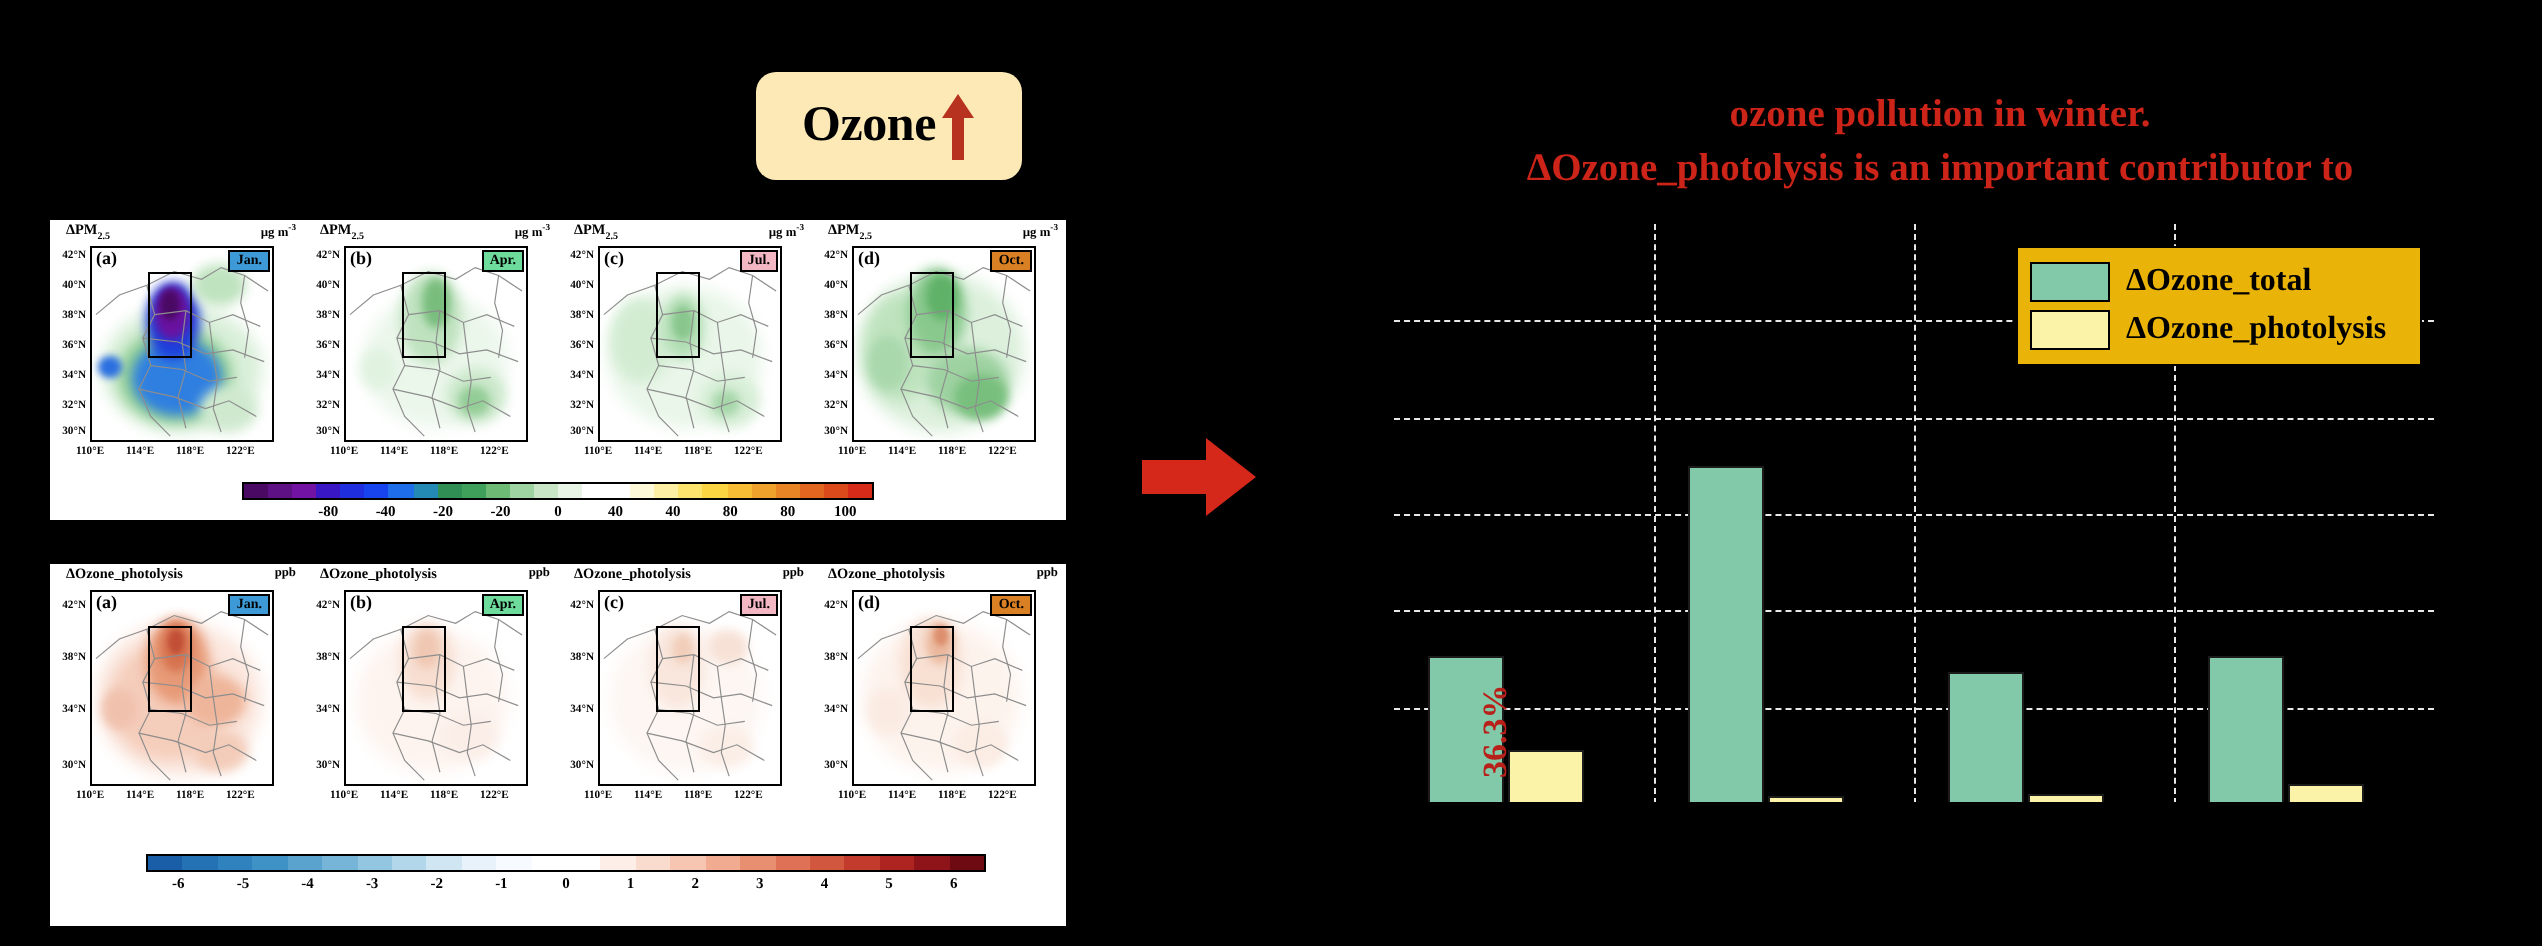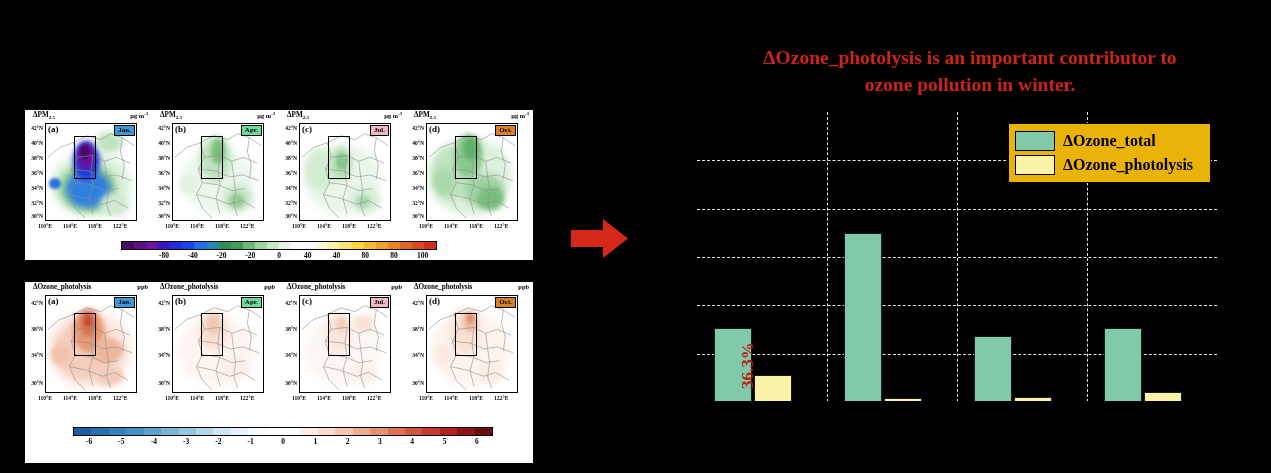--- a/index.html
+++ b/index.html
@@ -233,20 +233,26 @@
     font-family: "Liberation Serif", serif;
     white-space: nowrap;
   }
 </style>
 </head>
 <body>
 
 <div id="root">
 
 
+  <div class="pill" id="pill-ozone">
+    <span>Ozone</span>
+    <svg width="18" height="34" viewBox="0 0 18 34">
+      <path d="M9 1 l8 12 h-5 v21 h-6 v-21 h-5 z" fill="#b8331f"></path>
+    </svg>
+  </div>
 
   <div id="plate-top">
     <div class="maprow">
 
       <div class="mapcell">
         <div class="map-hdr">
           <span><span>ΔPM</span><sub style="font-size:5px">2.5</sub></span>
           <span class="unit"><span>µg m</span><sup style="font-size:4.6px">-3</sup></span>
         </div>
         <div class="ylab" style="top:15px">42°N</div>
@@ -698,22 +704,22 @@
           <span style="left: 96.1538%;">6</span>
         </div>
     </div>
   </div>
 
   <svg id="big-arrow" viewBox="0 0 60 45">
     <path d="M1,14 H33 V3 L58,22.5 L33,42 V31 H1 Z" fill="#d6271b"></path>
   </svg>
 
   <div id="headline">
+    <div>ozone pollution in winter.</div>
     <div>ΔOzone_photolysis is an important contributor to</div>
-    <div>ozone pollution in winter.</div>
   </div>
 
   <div id="chart">
     <div id="chart-grid">
         <div class="gridline-h" style="top: 241.667px;"></div>
         <div class="gridline-h" style="top: 193.333px;"></div>
         <div class="gridline-h" style="top: 145px;"></div>
         <div class="gridline-h" style="top: 96.6667px;"></div>
         <div class="gridline-h" style="top: 48.3333px;"></div>
         <div class="gridline-v" style="left: 130px;"></div>

